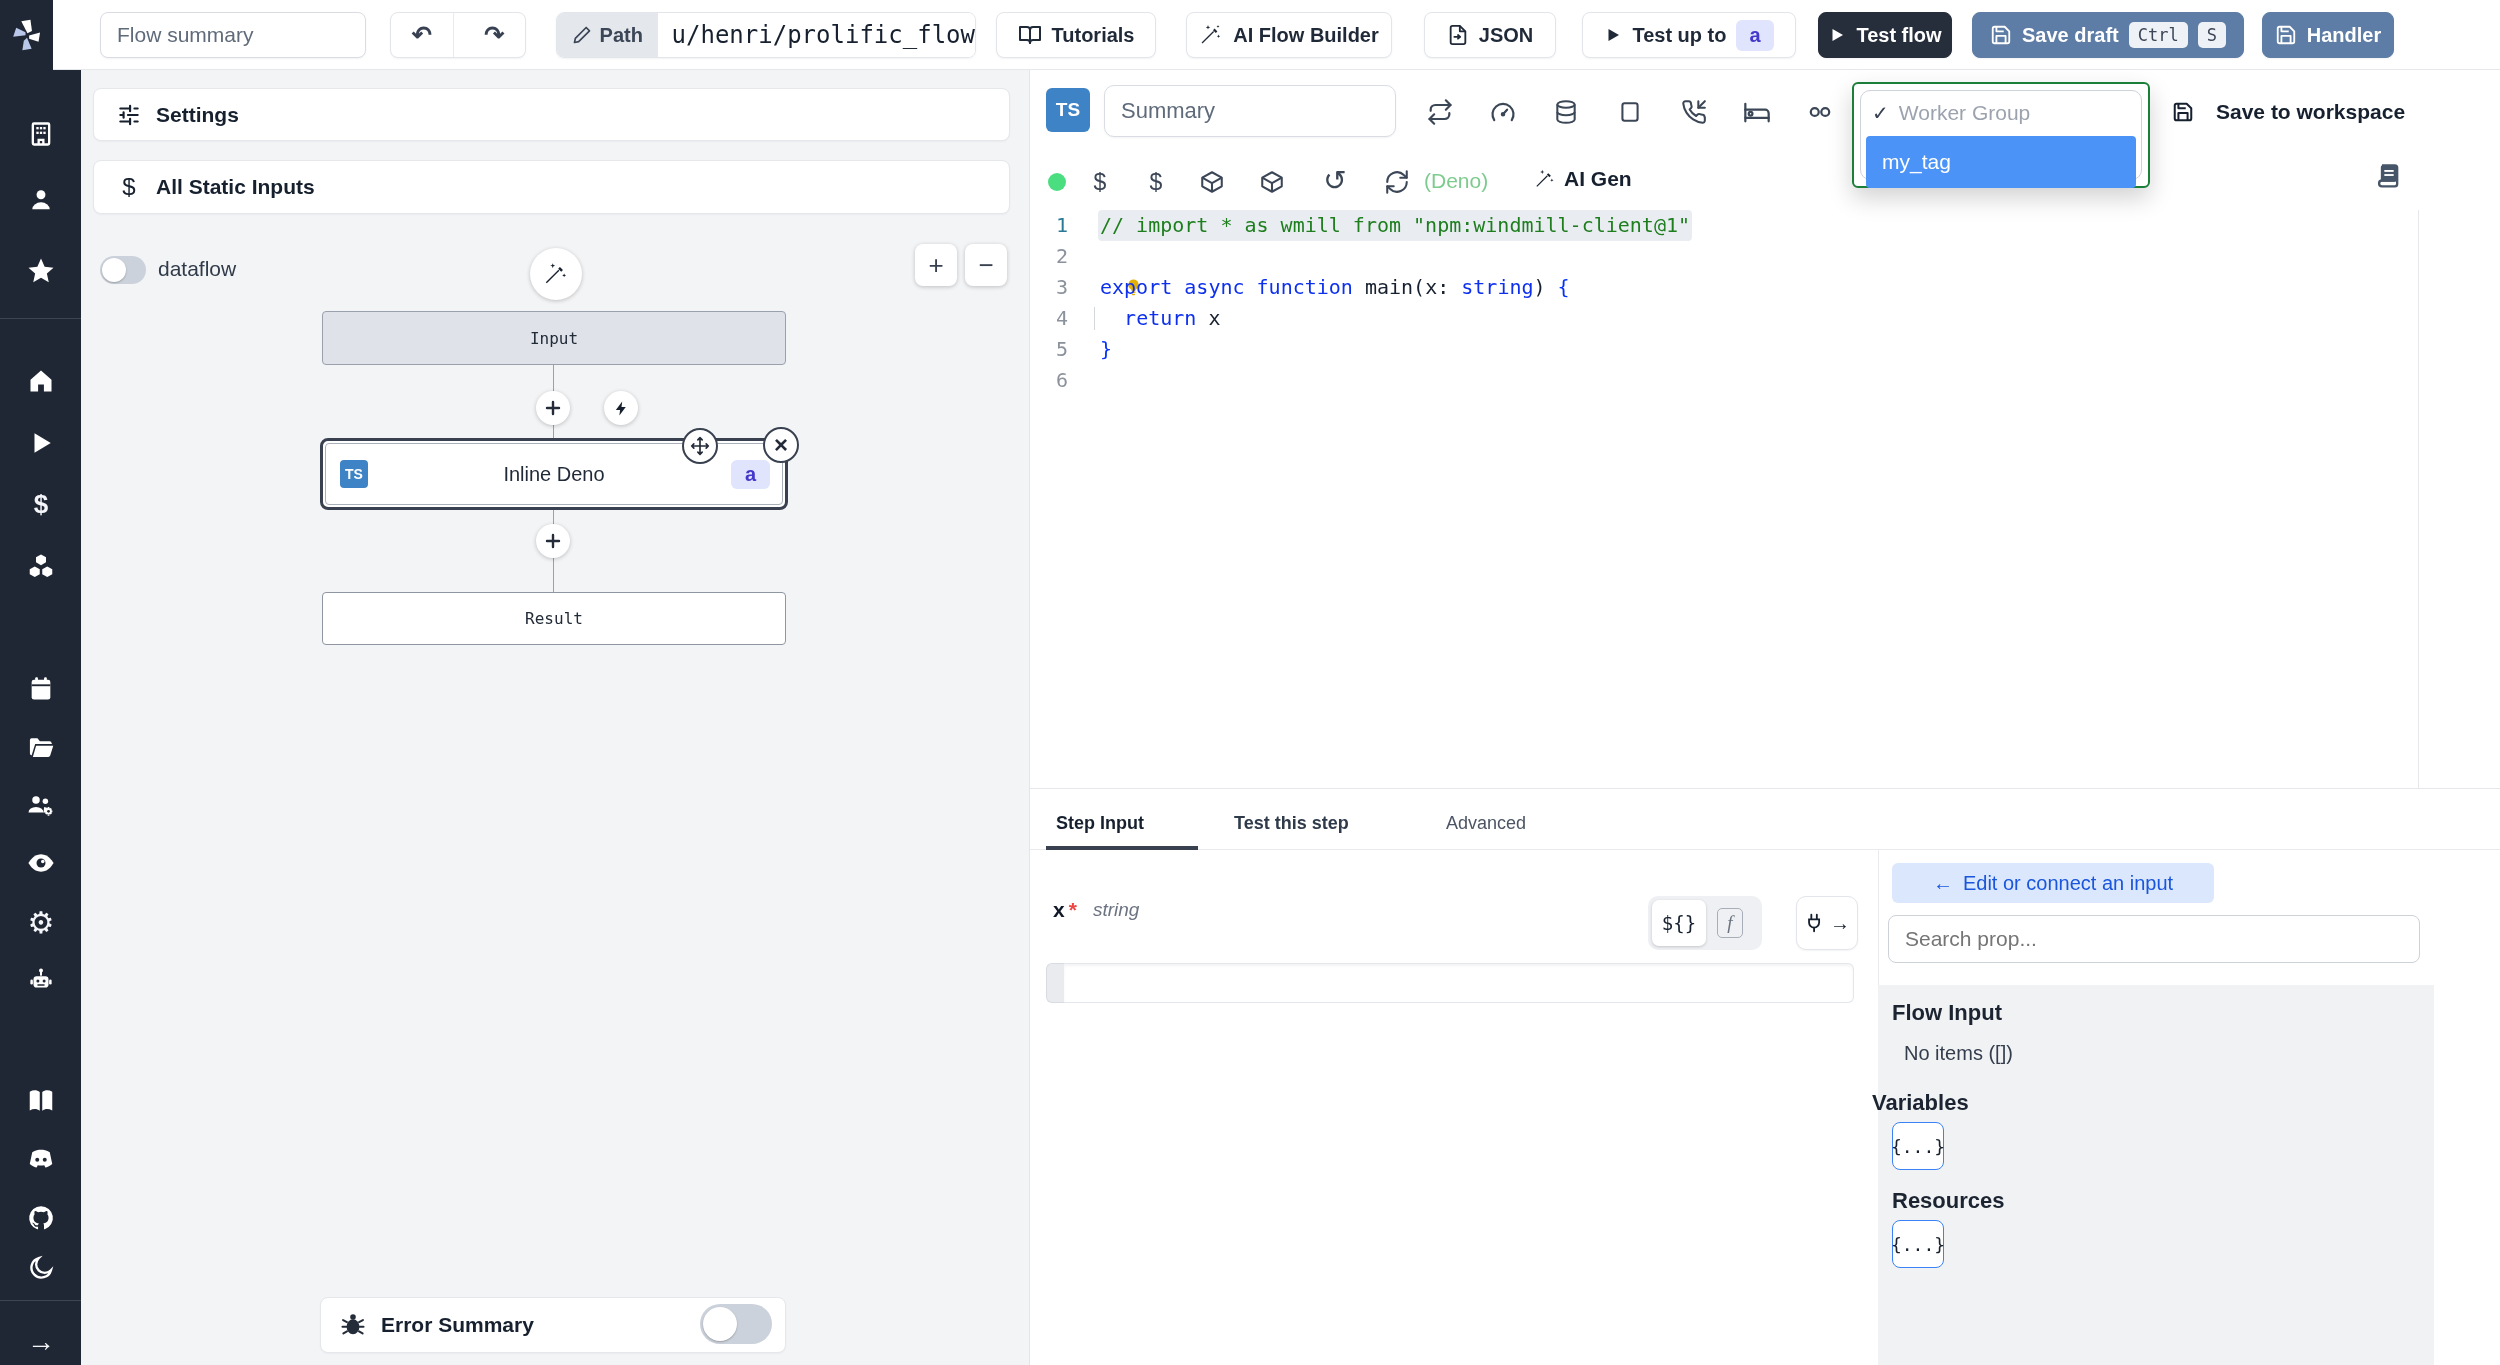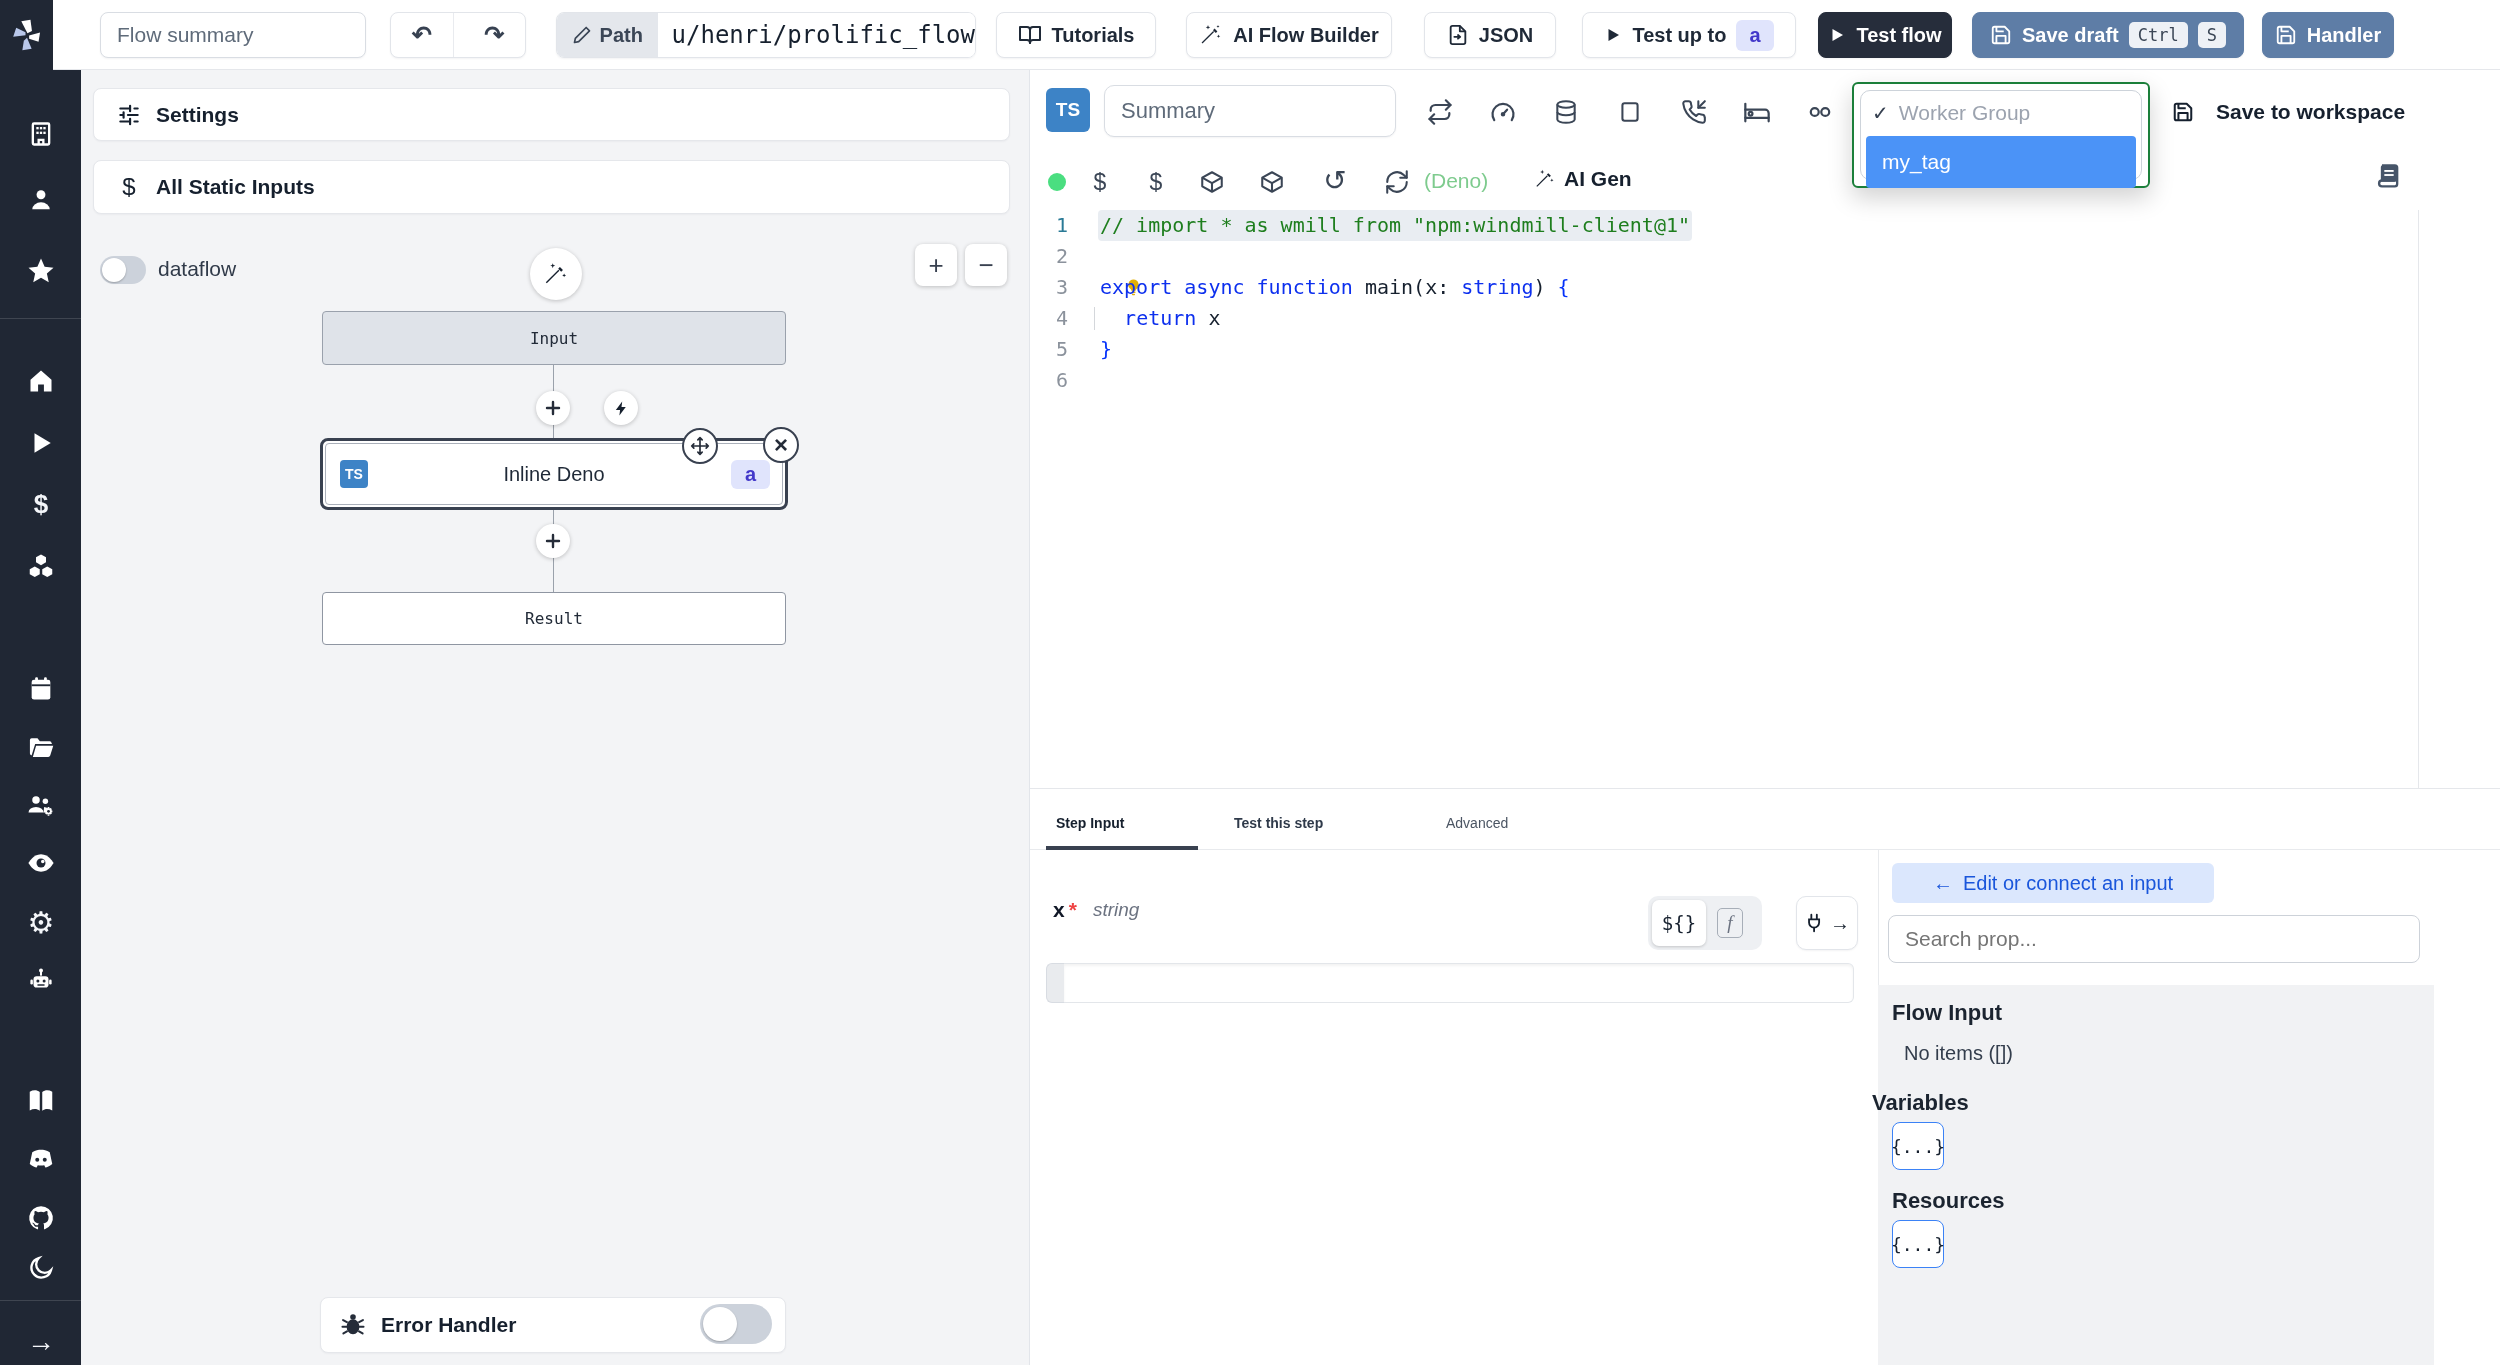--- a/index.html
+++ b/index.html
@@ -62,21 +62,21 @@
   
   .code-area{position:absolute;left:1030px;top:210px;width:1470px;height:578px;background:#fff;font-family:"DejaVu Sans Mono",monospace;font-size:20px;}
   .code-line{position:relative;height:31px;line-height:31px;white-space:pre;padding-left:70px;}
   .ln{position:absolute;left:0;top:0;width:38px;text-align:right;color:#8b929c;}
   .ln-active{color:#2a7a96;}
   .code-body.sel{background:#e9edf2;border-radius:4px;display:inline-block;padding:0 2px;margin-left:-2px;}
   .tok-cmt{color:#1e7e1e;} .tok-kw{color:#0d30ee;} .tok-br{color:#0431fa;} .tok-tx{color:#16202e;}
   .guided::before{content:'';position:absolute;left:64px;top:4px;bottom:4px;width:1px;background:#d4d7db;}
 
   
-  .tab{position:absolute;top:800px;height:46px;display:flex;align-items:center;font-size:14px;cursor:pointer;}
+  .tab{position:absolute;top:800px;height:46px;display:flex;align-items:center;font-size:18px;cursor:pointer;}
   .chip-obj{position:absolute;width:52px;height:48px;background:#fff;border:1.5px solid #3b82f6;border-radius:8px;
             display:flex;align-items:center;justify-content:center;font-family:"DejaVu Sans Mono",monospace;font-size:18px;color:#16202e;cursor:pointer;box-sizing:border-box;}
   .side-head{position:absolute;font-weight:700;font-size:22px;color:#1b2430;}
 </style>
 </head>
 <body>
 
 <div id="root">
 
   <div class="abs sidebar">
@@ -380,21 +380,21 @@
   <div class="card" style="left:320px;top:1297px;width:466px;height:56px;padding:0 18px">
     <span>
         <svg width="28" height="28" viewBox="0 0 24 24" fill="#252c39">
           <ellipse cx="12" cy="13.5" rx="5.5" ry="6.5"></ellipse>
           <circle cx="12" cy="5.2" r="2.4"></circle>
           <g stroke="#252c39" stroke-width="1.8" fill="none" stroke-linecap="round">
             <path d="M6.8 9.5L3.5 7.8M6.5 13.5H3M6.8 17.5l-3 1.7M17.2 9.5l3.3-1.7M17.5 13.5H21M17.2 17.5l3 1.7"></path>
           </g>
         </svg>
       </span>
-    <span>Error Handler</span>
+    <span>Error Summary</span>
   </div>
   <div class="toggle" style="left:700px;top:1304px;width:72px;height:40px;background:#ccd2db">
     <div class="knob" style="left:3px;top:3px;width:34px;height:34px"></div>
   </div>
 
   <div class="abs ts-badge" style="left:1046px;top:88px;width:44px;height:44px;font-size:19px;border-radius:6px">TS</div>
 
   <input class="tb-input" style="left: 1104px; top: 85px; width: 292px; height: 52px; border-radius: 10px; font-size: 22px;" placeholder="Summary">
 
   <div class="ed-icon" style="left:1425px;top:97px">

